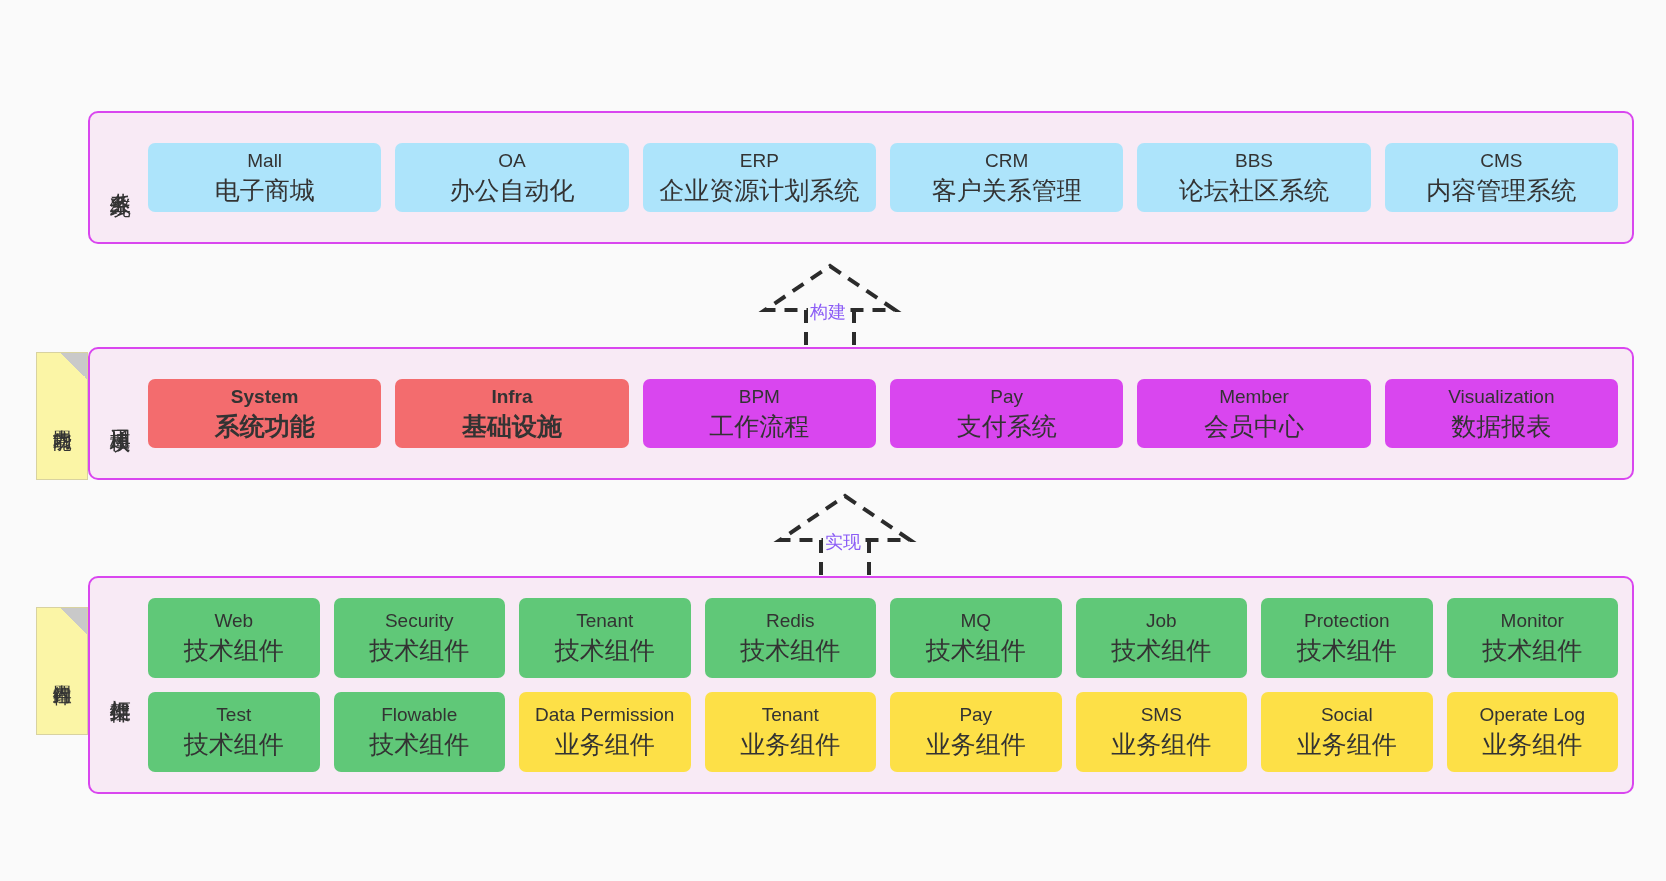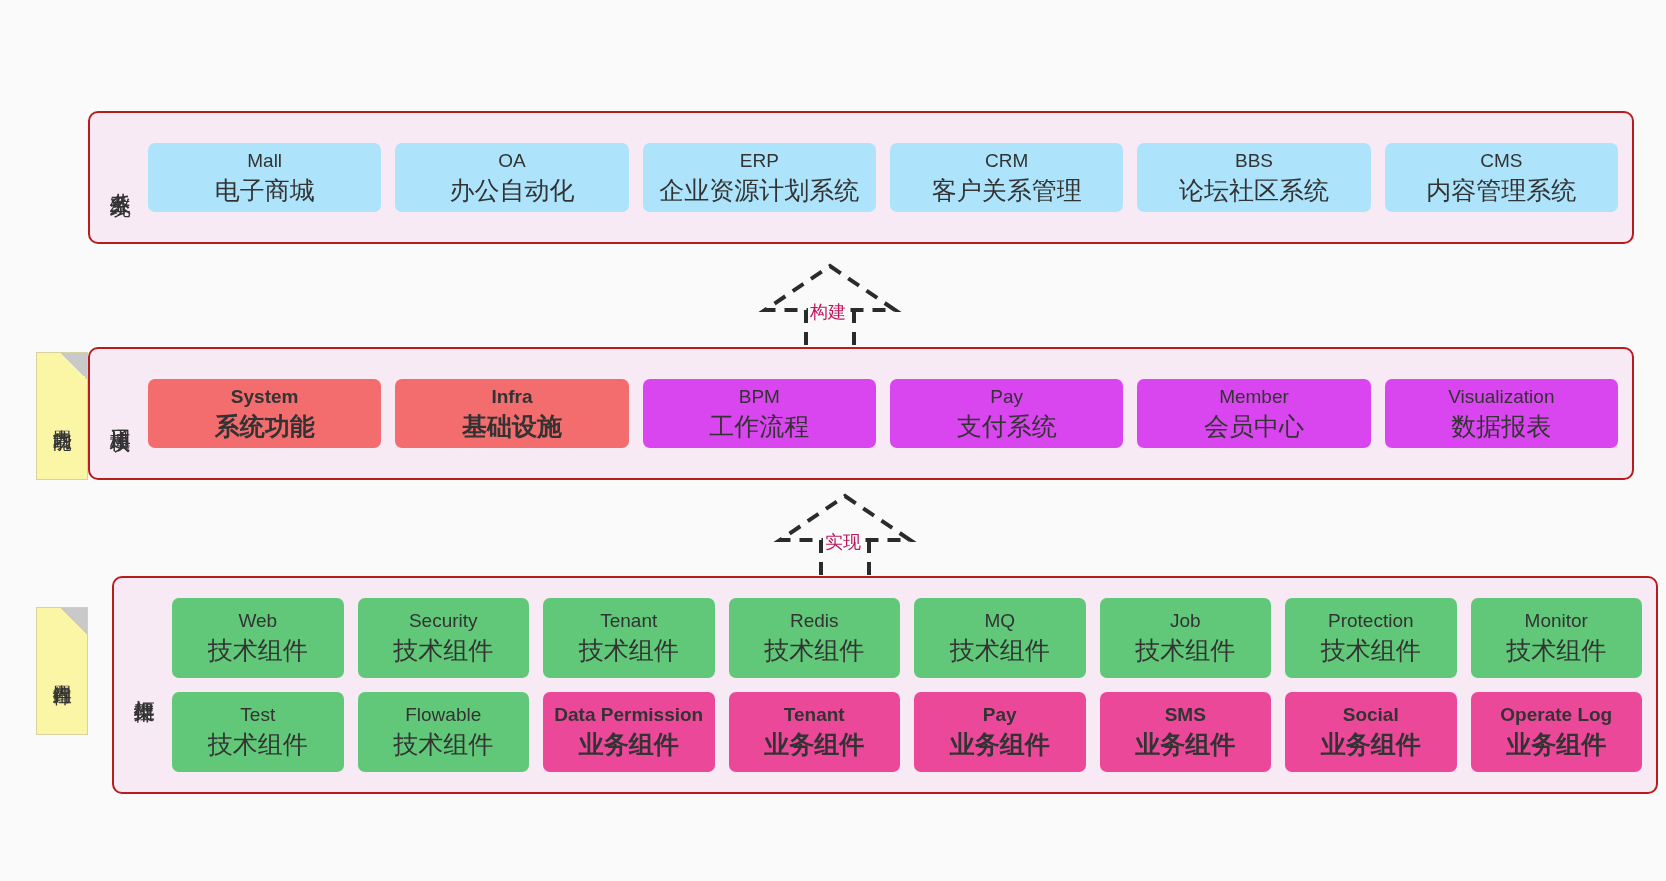--- a/index.html
+++ b/index.html
@@ -20,21 +20,21 @@
     left: 0; top: 0;
     width: 1666px;
     height: 881px;
   }
 
   
   .layer {
     position: absolute;
     box-sizing: border-box;
     background: #f8eaf5;
-    border: 2px solid #b91c1c;
+    border: 2px solid #d946ef;
     border-radius: 10px;
     display: flex;
     align-items: stretch;
   }
   .layer-title {
     flex: 0 0 auto;
     width: 40px;
     display: flex;
     align-items: center;
     justify-content: center;
@@ -75,21 +75,21 @@
     box-sizing: border-box;
     min-width: 0;
   }
   .card .sub { font-size: 25px; }
 
   
   .c-blue      { background: #ade4fb; }
   .c-red       { background: #f36c6e; font-weight: bold; }
   .c-pink      { background: #d946ef; }
   .c-green     { background: #60c878; }
-  .c-lgreen    { background: #ec4899; font-weight: bold; }
+  .c-lgreen    { background: #fde047; }
 
   
   .note {
     position: absolute;
     box-sizing: border-box;
     background: #fbf5a6;
     border: 1px solid #d8d2a0;
     display: flex;
     align-items: center;
     justify-content: center;
@@ -112,21 +112,21 @@
   }
 
   
   .connector {
     position: absolute;
   }
   .connector svg { display: block; overflow: visible; }
   .conn-label {
     position: absolute;
     font-size: 18px;
-    color: #be185d;
+    color: #8b5cf6;
     background: #fafafa;
     padding: 0 2px;
     white-space: nowrap;
   }
 </style>
 </head>
 <body>
 
 <div id="canvas">
 
@@ -213,21 +213,21 @@
       <path d="M 70 4 L 135 48 L 5 48 Z" fill="#fafafa" stroke="#2b2b2b" stroke-width="4" stroke-dasharray="13 9" stroke-linejoin="miter"></path>
       <path d="M 46 48 L 46 88 M 94 48 L 94 88" fill="none" stroke="#2b2b2b" stroke-width="4" stroke-dasharray="13 9"></path>
     </svg>
     <span class="conn-label" style="left:48px; top:38px;">实现</span>
   </div>
 
   <div class="note" style="left:36px; top:607px; width:52px; height:128px;">
     <span class="fold"></span>
     <span>内置组件</span>
   </div>
-  <section class="layer" id="layer-2" style="left:88px; top:576px; width:1546px; height:218px;margin-left:24px;">
+  <section class="layer" id="layer-2" style="left:88px; top:576px; width:1546px; height:218px;">
     <div class="layer-title">框架组件</div>
     <div class="layer-body">
 
       <div class="row" style="height:80px;">
         <div class="card c-green">
           <span>Web</span>
           <span class="sub">技术组件</span>
         </div>
         <div class="card c-green">
           <span>Security</span>

